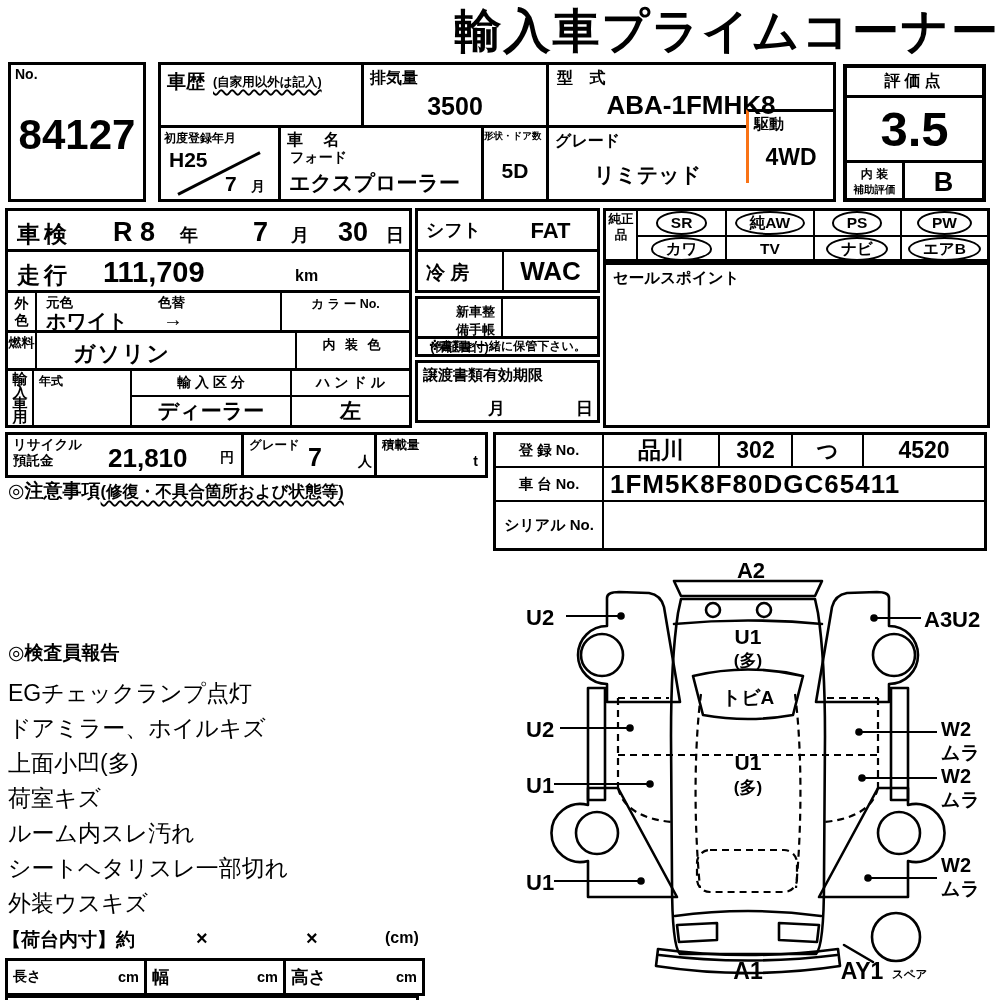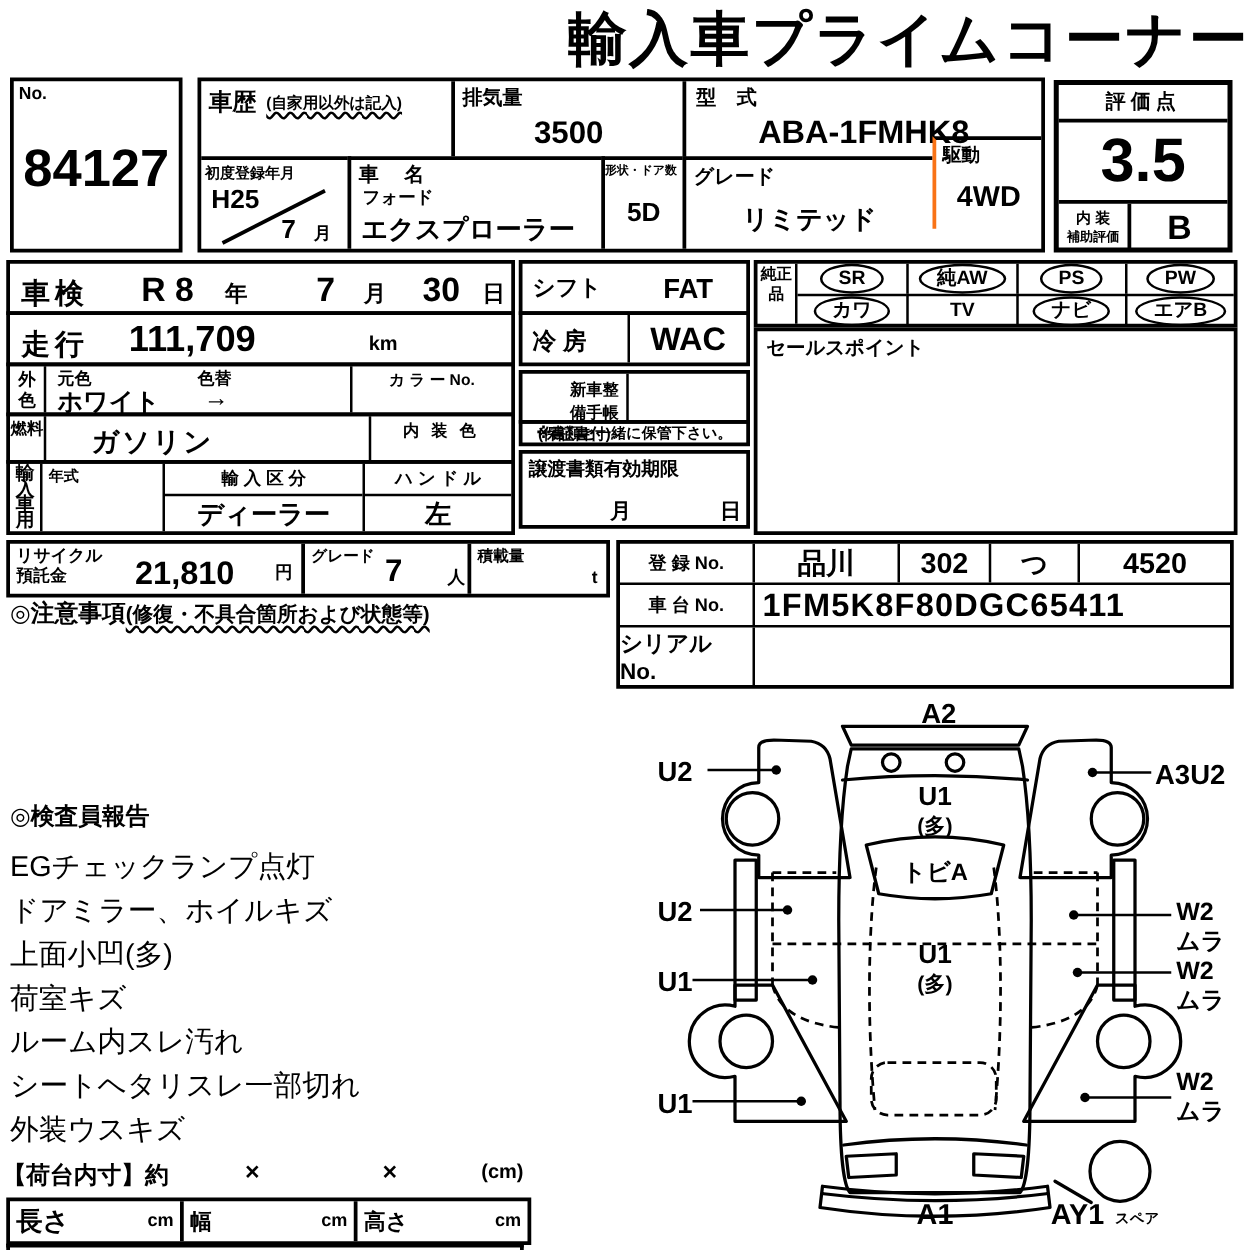--- a/index.html
+++ b/index.html
@@ -227,21 +227,21 @@
       <div class="ctr" style="width:114px;font-size:23px;">品川</div>
       <div class="ctr" style="width:73px;border-left:2px solid #000;box-sizing:border-box;font-size:23px;">302</div>
       <div class="ctr" style="width:71px;border-left:2px solid #000;box-sizing:border-box;font-size:21px;">つ</div>
       <div class="ctr" style="flex:1;border-left:2px solid #000;box-sizing:border-box;font-size:23px;">4520</div>
     </div>
     <div style="display:flex;height:34px;border-top:2px solid #000;box-sizing:border-box;">
       <div class="ctr" style="width:108px;border-right:2px solid #000;box-sizing:border-box;font-size:14.5px;">車 台 No.</div>
       <div style="flex:1;display:flex;align-items:center;padding-left:6px;font-size:26px;letter-spacing:1px;">1FM5K8F80DGC65411</div>
     </div>
     <div style="display:flex;height:48px;border-top:2px solid #000;box-sizing:border-box;">
-      <div class="ctr" style="width:108px;border-right:2px solid #000;box-sizing:border-box;font-size:18px;">シリアル No.</div>
+      <div class="ctr" style="width:108px;border-right:2px solid #000;box-sizing:border-box;font-size:15px;">シリアル No.</div>
       <div style="flex:1;"></div>
     </div>
   </div>
 
   <div class="abs" style="left:8px;top:640px;width:480px;">
     <div style="font-size:19px;margin-bottom:10px;">◎検査員報告</div>
     <span class="report-line">EGチェックランプ点灯</span>
     <span class="report-line">ドアミラー、ホイルキズ</span>
     <span class="report-line">上面小凹(多)</span>
     <span class="report-line">荷室キズ</span>
@@ -249,21 +249,21 @@
     <span class="report-line">シートヘタリスレ一部切れ</span>
     <span class="report-line">外装ウスキズ</span>
   </div>
 
   <div class="abs" style="left:2px;top:927px;font-size:19px;">【荷台内寸】約</div>
   <span class="abs" style="left:196px;top:927px;font-size:20px;">×</span>
   <span class="abs" style="left:306px;top:927px;font-size:20px;">×</span>
   <span class="abs" style="left:385px;top:929px;font-size:16px;">(cm)</span>
   <div class="cargo-row">
     <div class="cargo-cell">
-      <span style="font-size:21px;">長さ</span>
+      <span style="font-size:14px;">長さ</span>
       <span style="font-size:14.5px;">cm</span>
     </div>
     <div class="cargo-cell">
       <span style="font-size:17.5px;">幅</span>
       <span style="font-size:14.5px;">cm</span>
     </div>
     <div class="cargo-cell">
       <span style="font-size:17.5px;">高さ</span>
       <span style="font-size:14.5px;">cm</span>
     </div>

